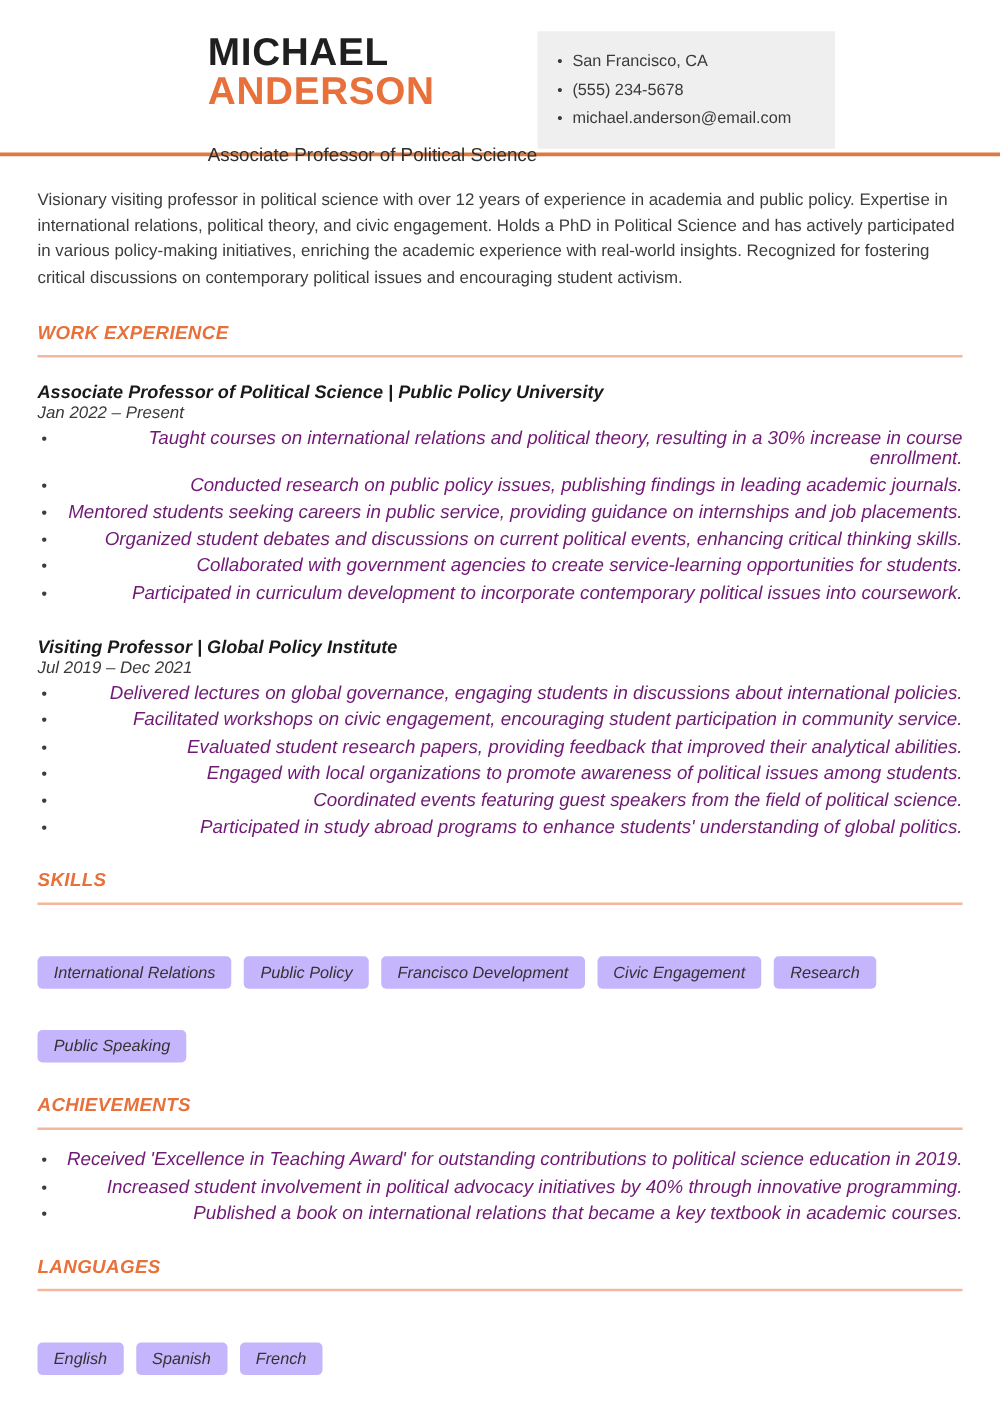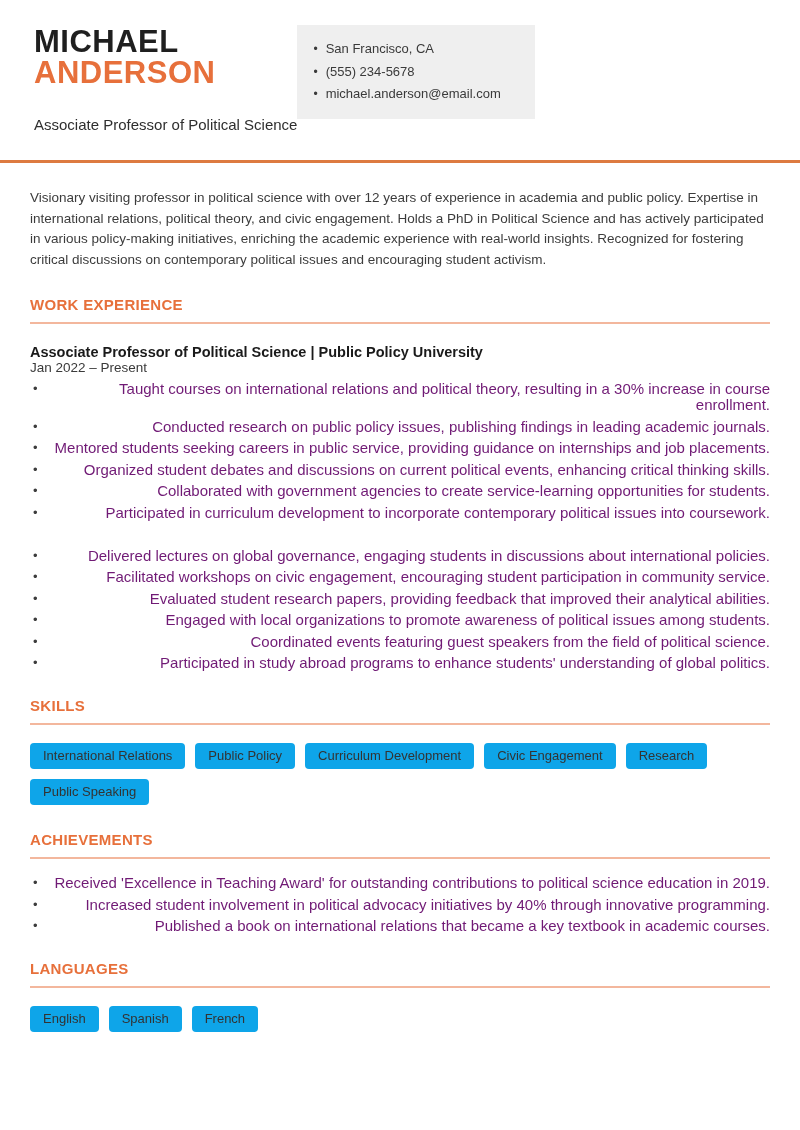--- a/index.html
+++ b/index.html
@@ -10,23 +10,23 @@
     font-family: "Liberation Sans", sans-serif;
     color: #3d3d3d;
     position: relative;
     overflow: hidden;
   }
   .page { width: 800px; height: 1130px; background: #ffffff; }
 
   
   .header {
     display: flex;
-    justify-content: flex-start;
+    justify-content: center;
     align-items: flex-start;
-    height: 160px;
+    height: 122px;
   }
   .name-block { padding: 26px 0 0 34px; }
   .name-line {
     font-size: 31px;
     font-weight: 800;
     letter-spacing: 0.5px;
     line-height: 31px;
   }
   .first-name { color: #1f1f1f; }
   .last-name  { color: #e7703b; }
@@ -70,21 +70,21 @@
   }
 
   .section-heading {
     font-size: 15px;
     font-weight: bold;
     letter-spacing: 0.3px;
     color: #e7703b;
     padding-bottom: 9px;
     border-bottom: 2px solid rgba(231, 112, 59, 0.5);
   }
-  .section { margin-top: 26px; }
+  .section { margin-top: 26px; font-style: italic; }
 
   .entry-header {
     display: flex;
     justify-content: space-between;
     align-items: baseline;
     margin-top: 20px;
     flex-direction: column;
   }
   .entry-title {
     font-size: 14.5px;
@@ -122,26 +122,27 @@
   }
   .job2 { margin-top: 27px; }
 
   .tag-row {
     display: flex;
     flex-wrap: wrap;
     gap: 10px;
     margin-top: 18px;
   }
   .tag {
-    background: #0ea5e9;
+    background: #c4b5fd;
     border-radius: 4px;
     padding: 6px 13px;
     font-size: 13px;
     color: #333333;
     line-height: 14px;
+    margin-top: 23px;
   }
 </style>
 </head>
 <body>
 
 <div class="page">
 
   <div class="header">
     <div class="name-block">
       <div class="name-line first-name">MICHAEL</div>
@@ -181,37 +182,41 @@
           <li>Taught courses on international relations and political theory, resulting in a 30% increase in course enrollment.</li>
           <li>Conducted research on public policy issues, publishing findings in leading academic journals.</li>
           <li>Mentored students seeking careers in public service, providing guidance on internships and job placements.</li>
           <li>Organized student debates and discussions on current political events, enhancing critical thinking skills.</li>
           <li>Collaborated with government agencies to create service-learning opportunities for students.</li>
           <li>Participated in curriculum development to incorporate contemporary political issues into coursework.</li>
         </ul>
       </div>
 
       <div class="job2">
+        <div class="entry-header">
+          <div class="entry-title">Visiting Professor | Global Policy Institute</div>
+          <div class="entry-dates">Jul 2019 – Dec 2021</div>
+        </div>
         <ul class="bullets">
           <li>Delivered lectures on global governance, engaging students in discussions about international policies.</li>
           <li>Facilitated workshops on civic engagement, encouraging student participation in community service.</li>
           <li>Evaluated student research papers, providing feedback that improved their analytical abilities.</li>
           <li>Engaged with local organizations to promote awareness of political issues among students.</li>
           <li>Coordinated events featuring guest speakers from the field of political science.</li>
           <li>Participated in study abroad programs to enhance students' understanding of global politics.</li>
         </ul>
       </div>
     </div>
 
     <div class="section">
       <div class="section-heading">SKILLS</div>
       <div class="tag-row">
         <span class="tag">International Relations</span>
         <span class="tag">Public Policy</span>
-        <span class="tag">Curriculum Development</span>
+        <span class="tag">Francisco Development</span>
         <span class="tag">Civic Engagement</span>
         <span class="tag">Research</span>
         <span class="tag">Public Speaking</span>
       </div>
     </div>
 
 
     <div class="section">
       <div class="section-heading">ACHIEVEMENTS</div>
       <ul class="bullets" style="margin-top: 16px;">

